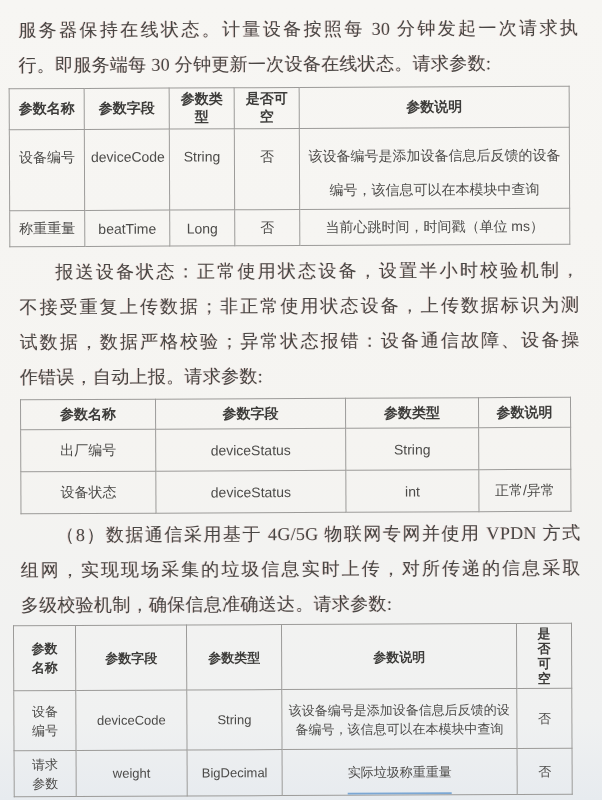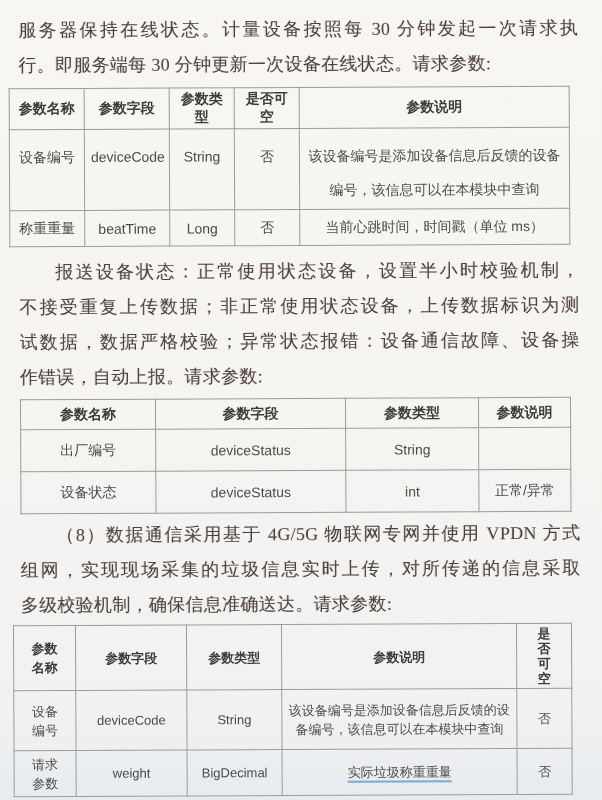--- a/index.html
+++ b/index.html
@@ -49,21 +49,21 @@
   .t3 .r1 td { height: 60px; line-height: 19px; }
   .t3 .r2 td { height: 46px; line-height: 17px; }
   .t3 .cell-desc { line-height: 19px; }
   .vtext {
     display: inline-block; width: 15px; word-break: break-all;
     line-height: 15px; font-size: 13px; vertical-align: middle;
   }
   .wrap2 { display: inline-block; width: 32px; word-break: break-all; line-height: 19px; }
   .hl {
     border-bottom: 2px solid #7ba7d4;
-    padding-bottom: 1px;
+    padding-bottom: 13px;
   }
 </style>
 </head>
 <body>
 
 <div class="photo">
 
   <div class="para p1">
     <div class="pline fill">服务器保持在线状态。计量设备按照每 30 分钟发起一次请求执</div>
     <div class="pline">行。即服务端每 30 分钟更新一次设备在线状态。请求参数:</div>

